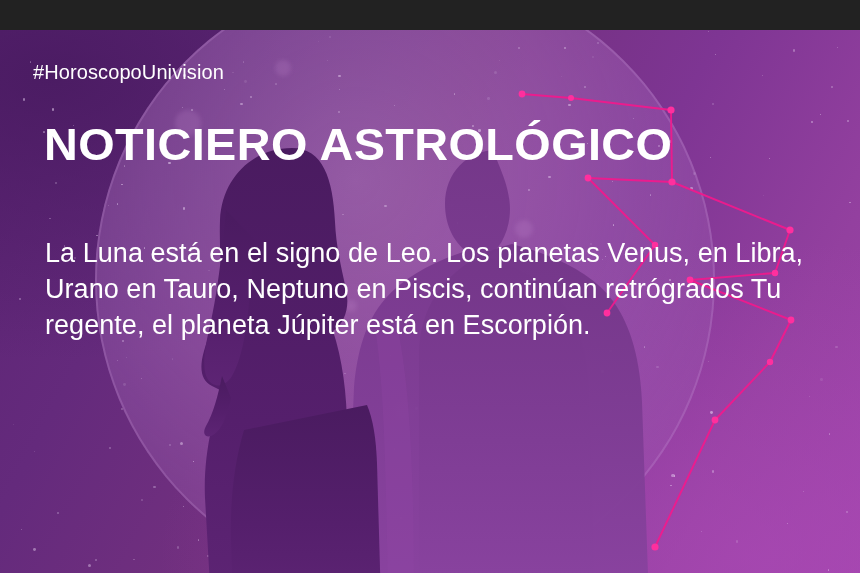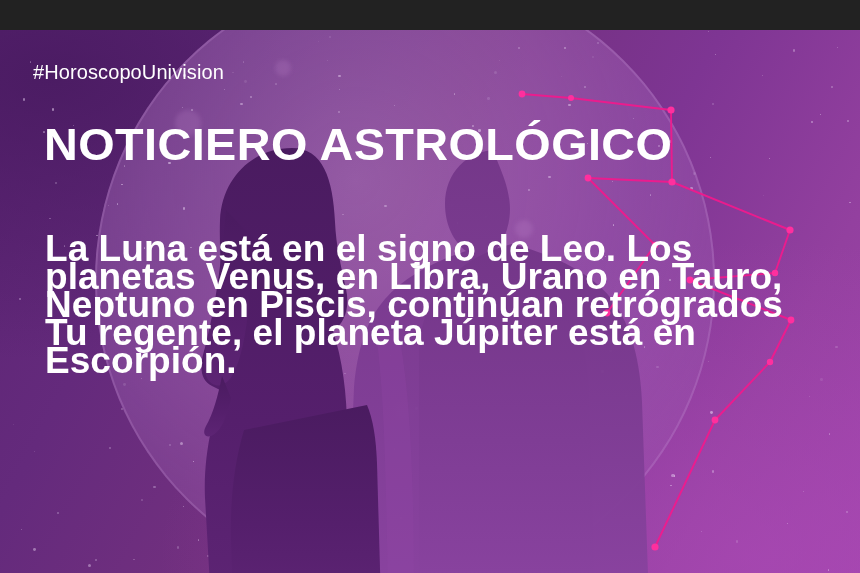--- a/index.html
+++ b/index.html
@@ -107,23 +107,23 @@
     letter-spacing: 0.4px;
     transform: scaleX(1.04);
     transform-origin: left center;
     white-space: nowrap;
   }
   #body-text {
     position: absolute;
     left: 45px;
     top: 205px;
     width: 790px;
-    font-size: 37px;
-    line-height: 28px;
-    font-weight: 700;
+    font-size: 27px;
+    line-height: 36px;
+    font-weight: 400;
     color: #ffffff;
     letter-spacing: 0.05px;
   }
 </style>
 </head>
 <body>
 
 <div id="card">
 
   <div class="layer" id="sky"></div>

